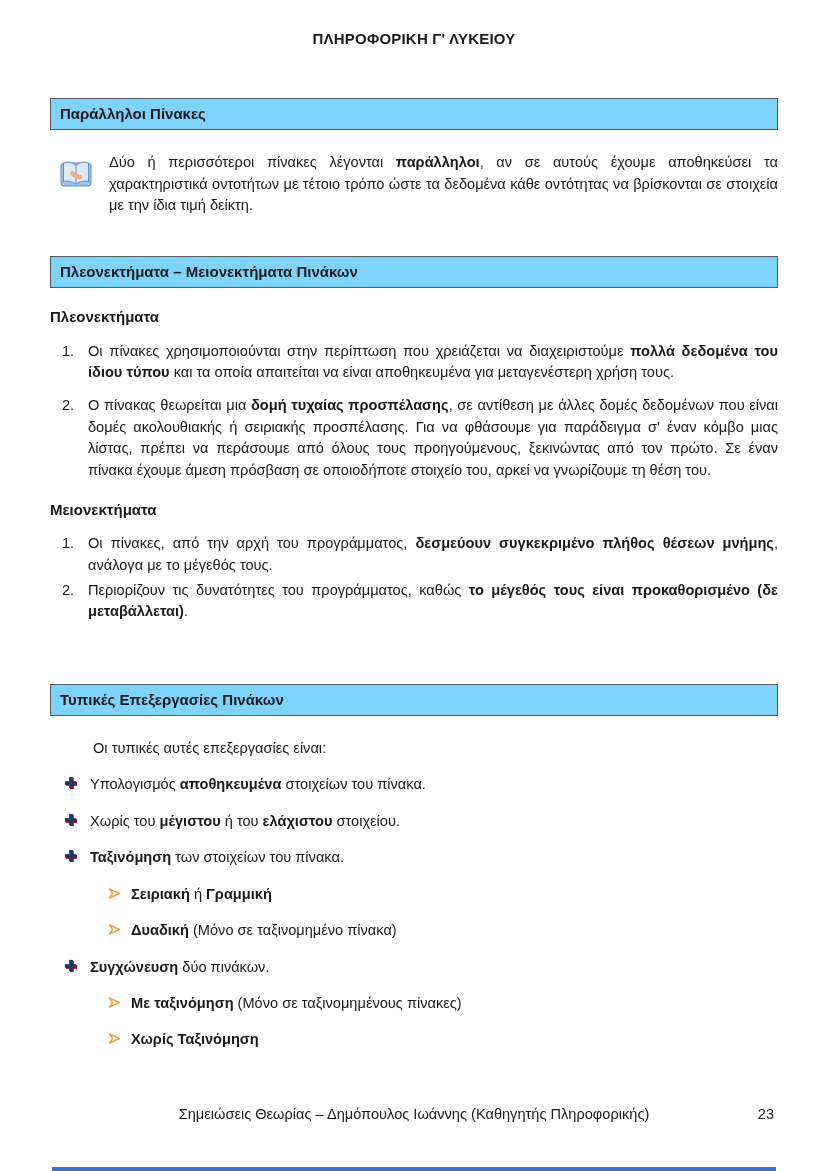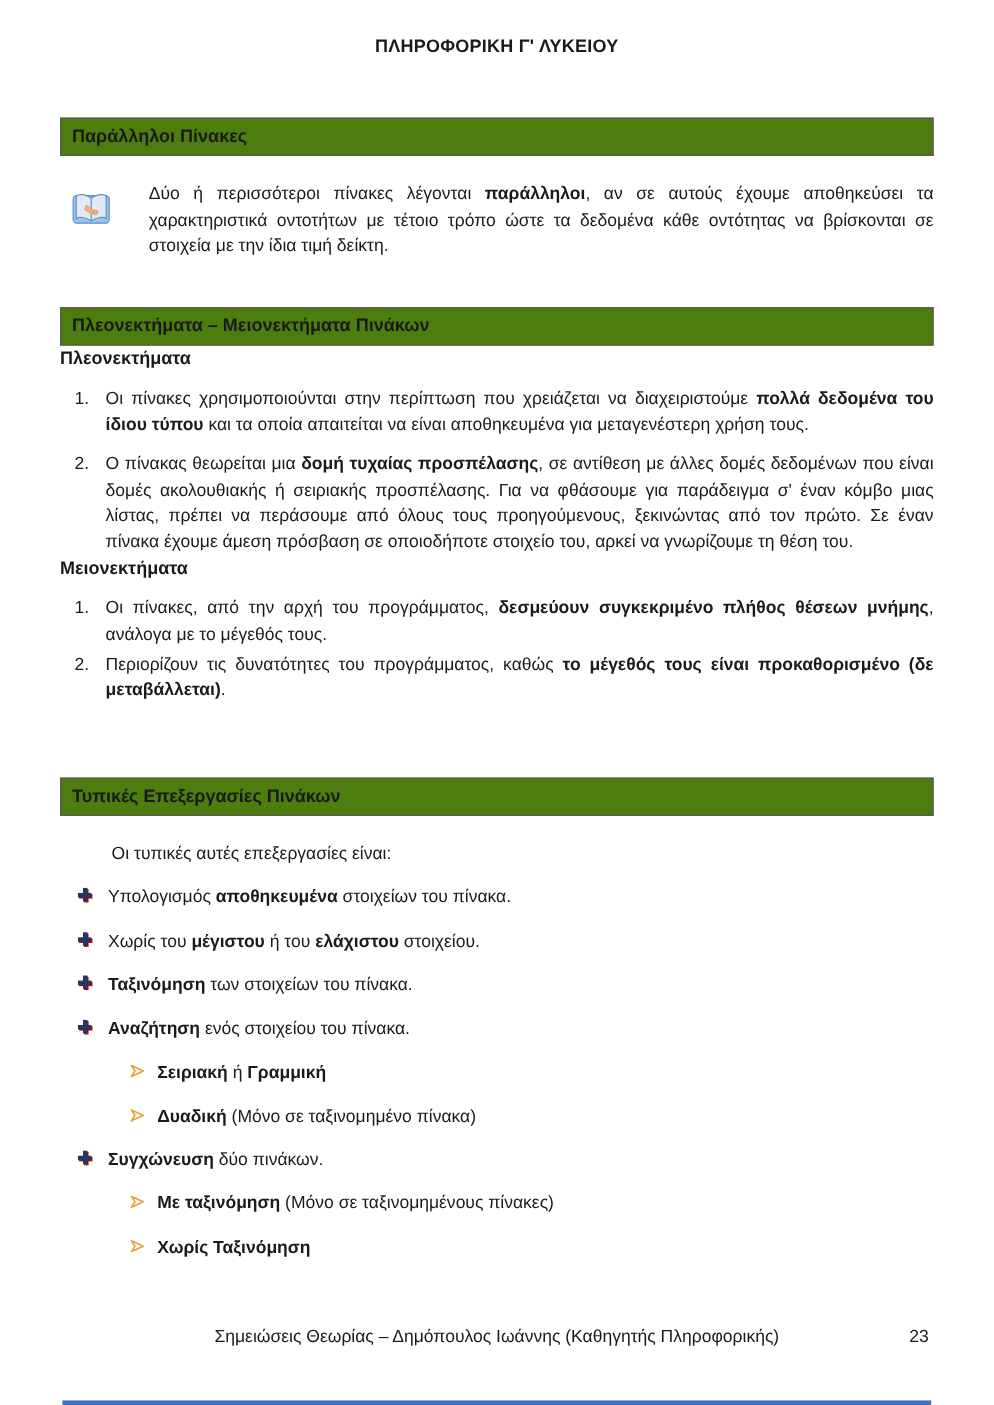--- a/index.html
+++ b/index.html
@@ -18,42 +18,42 @@
   .doc-title {
     padding-top: 28px;
     text-align: center;
     font-weight: 700;
     font-size: 15px;
     letter-spacing: 0.2px;
   }
 
   .section-box {
     border: 1px solid #595959;
-    background: #4d7c0f;
+    background: #7dd3fc;
     font-weight: 700;
     font-size: 15px;
     padding: 4px 9px;
   }
   .box-1 { margin-top: 48px; }
   .box-2 { margin-top: 40px; }
   .box-3 { margin-top: 61px; }
 
   .just { text-align: justify; }
 
   .intro-row {
     margin-top: 22px;
     display: flex;
     align-items: flex-start;
-    gap: 28px;
+    gap: 13px;
     padding-left: 6px;
   }
   .intro-row .icon-book { flex: 0 0 40px; padding-top: 2px; }
   .intro-row p { flex: 1; }
 
-  .subhead { font-weight: 700; font-size: 15px; }
+  .subhead { margin-top: 18px; font-weight: 700; font-size: 15px; }
 
   .num-item {
     margin-top: 12px;
     display: flex;
     padding-left: 12px;
   }
   .num-item .num { flex: 0 0 26px; }
   .num-item .body { flex: 1; }
   .tight { margin-top: 4px; }
 
@@ -194,35 +194,20 @@
           </g>
         <g fill="#1f3864">
             <rect x="5.5" y="1" width="4" height="12"></rect>
             <rect x="1" y="5.5" width="12" height="4"></rect>
           </g>
       </svg>
     </span>
     <div><b>Ταξινόμηση</b><span> των στοιχείων του πίνακα.</span></div>
   </div>
 
-  <div class="bullet-row">
-    <span class="icon-plus">
-      <svg viewBox="0 0 15 15" width="14" height="14" aria-hidden="true">
-        <g fill="#c00000">
-            <rect x="6.5" y="2" width="4" height="12"></rect>
-            <rect x="2" y="6.5" width="12" height="4"></rect>
-          </g>
-        <g fill="#1f3864">
-            <rect x="5.5" y="1" width="4" height="12"></rect>
-            <rect x="1" y="5.5" width="12" height="4"></rect>
-          </g>
-      </svg>
-    </span>
-    <div><b>Αναζήτηση</b><span> ενός στοιχείου του πίνακα.</span></div>
-  </div>
 
   <div class="sub-row">
     <span class="icon-arrow">
       <svg viewBox="0 0 13 13" width="13" height="13" aria-hidden="true">
         <path d="M1.5 2 L11.5 6.5 L1.5 11 L4.5 6.5 Z" fill="#ffffff" stroke="#e8a33d" stroke-width="1.4" stroke-linejoin="round"></path>
       </svg>
     </span>
     <div><b>Σειριακή</b><span> ή </span><b>Γραμμική</b></div>
   </div>
   <div class="sub-row">

